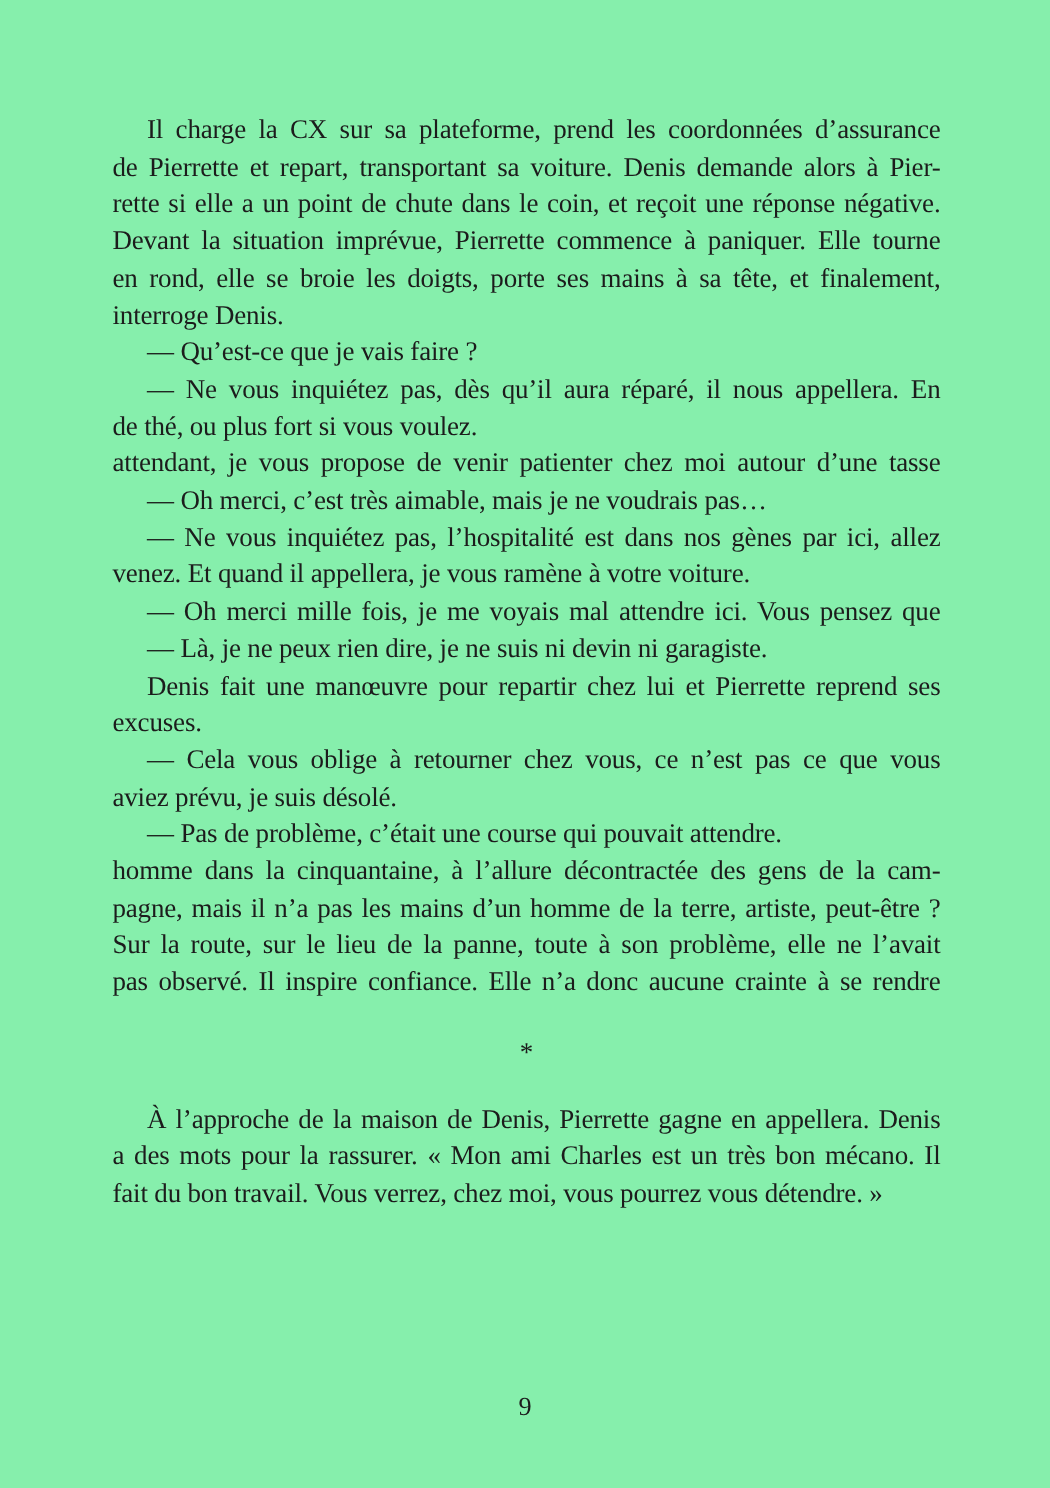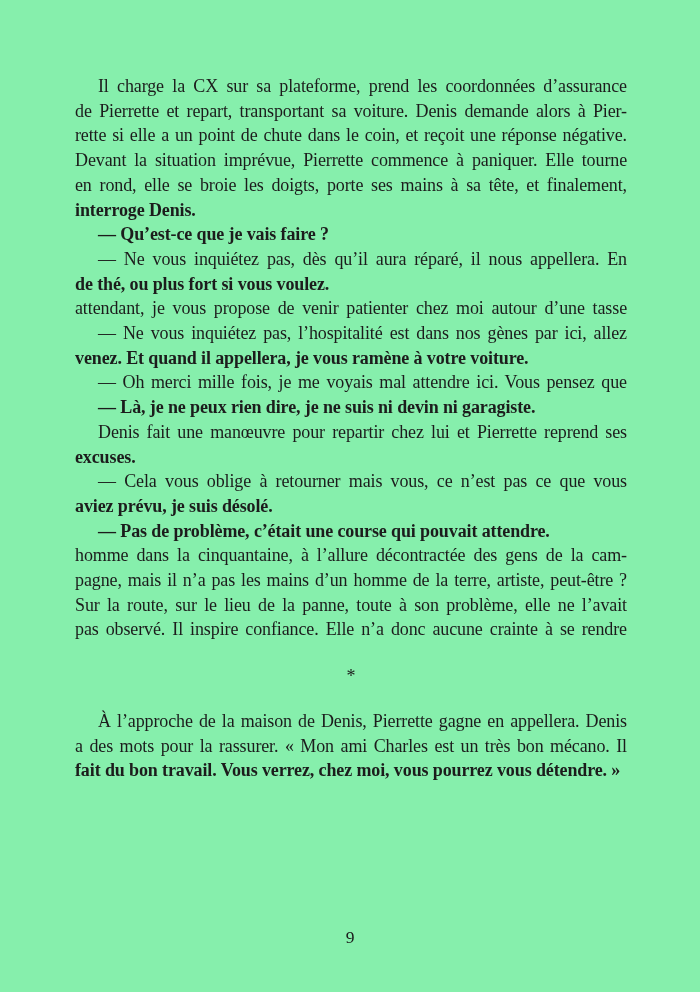--- a/index.html
+++ b/index.html
@@ -33,21 +33,20 @@
     display: block;
     text-align: justify;
     text-align-last: justify;
   }
   .line.first {
     text-indent: 23px;
   }
   .line.last {
     text-align: left;
     text-align-last: left;
-    font-weight: bold;
   }
   .separator {
     text-align: center;
     text-align-last: center;
     margin: 22px 0 20px 0;
     line-height: 24.7px;
     font-size: 18px;
   }
   .page-number {
     position: absolute;
@@ -74,35 +73,38 @@
       </p>
       <p class="para">
         <span class="line first last">— Qu’est-ce que je vais faire ?</span>
       </p>
       <p class="para">
         <span class="line first">— Ne vous inquiétez pas, dès qu’il aura réparé, il nous appellera. En</span>
         <span class="line last">de thé, ou plus fort si vous voulez.</span>
         <span class="line">attendant, je vous propose de venir patienter chez moi autour d’une tasse</span>
       </p>
       <p class="para">
+        <span class="line first last">— Oh merci, c’est très aimable, mais je ne voudrais pas…</span>
+      </p>
+      <p class="para">
         <span class="line first">— Ne vous inquiétez pas, l’hospitalité est dans nos gènes par ici, allez</span>
         <span class="line last">venez. Et quand il appellera, je vous ramène à votre voiture.</span>
       </p>
       <p class="para">
         <span class="line first">— Oh merci mille fois, je me voyais mal attendre ici. Vous pensez que</span>
       </p>
       <p class="para">
         <span class="line first last">— Là, je ne peux rien dire, je ne suis ni devin ni garagiste.</span>
       </p>
       <p class="para">
         <span class="line first">Denis fait une manœuvre pour repartir chez lui et Pierrette reprend ses</span>
         <span class="line last">excuses.</span>
       </p>
       <p class="para">
-        <span class="line first">— Cela vous oblige à retourner mais vous, ce n’est pas ce que vous</span>
+        <span class="line first">— Cela vous oblige à retourner chez vous, ce n’est pas ce que vous</span>
         <span class="line last">aviez prévu, je suis désolé.</span>
       </p>
       <p class="para">
         <span class="line first last">— Pas de problème, c’était une course qui pouvait attendre.</span>
       </p>
       <p class="para">
         <span class="line">homme dans la cinquantaine, à l’allure décontractée des gens de la cam-</span>
         <span class="line">pagne, mais il n’a pas les mains d’un homme de la terre, artiste, peut-être ?</span>
         <span class="line">Sur la route, sur le lieu de la panne, toute à son problème, elle ne l’avait</span>
         <span class="line">pas observé. Il inspire confiance. Elle n’a donc aucune crainte à se rendre</span>

